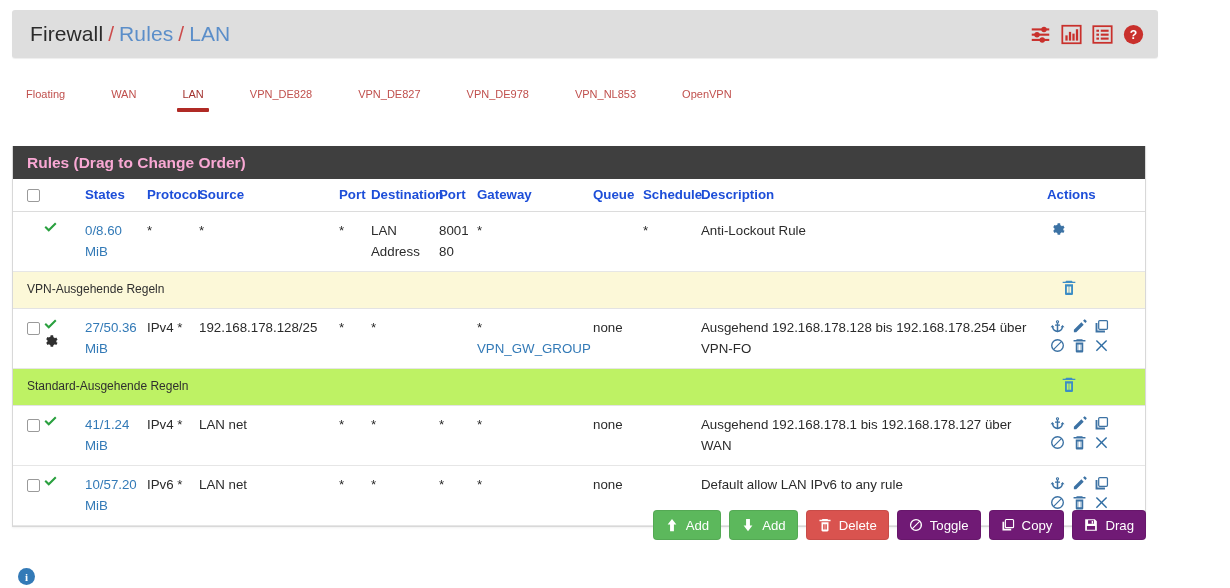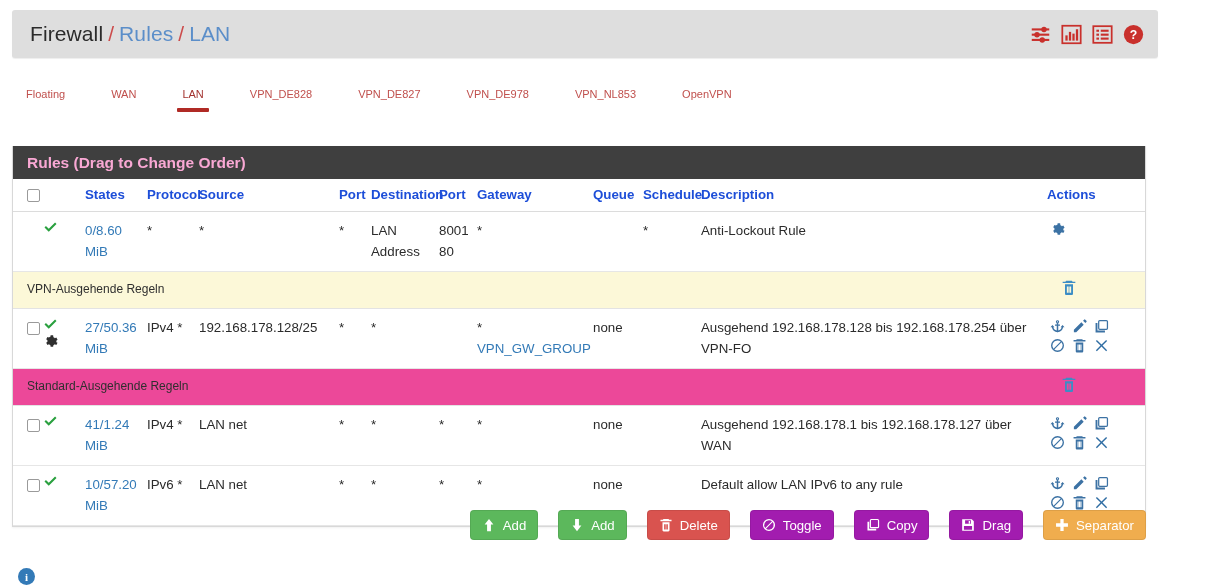--- a/index.html
+++ b/index.html
@@ -94,40 +94,40 @@
 
   
   .actions { display: flex; flex-wrap: wrap; width: 66px; gap: 0px 2px; }
   .act-ico { width: 20px; height: 19px; display: inline-flex; align-items: center; justify-content: center; cursor: pointer; color: #3c72a4; }
   .act-ico svg { width: 15px; height: 15px; fill: currentColor; display:block; }
   .act-x { color: #2f6da3; font-weight: bold; font-size: 15px; line-height: 15px; }
 
   
   tr.sep-row td { padding: 7px 10px 8px 14px; border-bottom: 1px solid #e3e3e3; }
   tr.sep-yellow td { background: #fcf8d8; }
-  tr.sep-green  td { background: #ec4899; }
+  tr.sep-green  td { background: #bef264; }
   .sep-label { font-size: 12px; color: #2f2f2f; }
   .sep-trash { display:flex; justify-content: flex-end; padding-right: 58px; }
   .sep-trash svg { width: 17px; height: 17px; fill: #3c8dc5; display:block; cursor:pointer; }
 
   
   .btn-bar {
     position: absolute; right: 84px; top: 510px;
-    display: flex; gap: 20px; align-items: flex-start;
+    display: flex; gap: 8px; align-items: flex-start;
   }
   .btn {
     display: inline-flex; align-items: center; gap: 7px;
     height: 30px; padding: 0 11px; border-radius: 4px;
     color: #fff; font-size: 13.2px; cursor: pointer; border: 1px solid rgba(0,0,0,.08);
     white-space: nowrap;
   }
   .btn svg { width: 14px; height: 14px; fill: #fff; display:block; }
   .btn-green  { background: #5cb85c; }
   .btn-red    { background: #d9534f; }
-  .btn-blue   { background: #a21caf; }
+  .btn-blue   { background: #701a75; }
   .btn-orange { background: #f0ad4e; }
 
   .info-circle {
     position: absolute; left: 18px; top: 568px;
     width: 17px; height: 17px; border-radius: 50%;
     background: #337ab7; color:#fff; font-size: 11px; font-weight: bold;
     display: flex; align-items: center; justify-content: center;
     font-family: "Liberation Serif", serif; cursor: pointer;
   }
 </style>
@@ -480,24 +480,16 @@
         <span>Copy</span>
       </div>
       <div class="btn btn-blue">
         <span>
           <svg viewBox="0 0 24 24">
             <path d="M2 2h16.5L22 5.5V22H2zm5 1.8v6h10v-6zm-2 10v6.4h14v-6.4zm8.2-8.6h2.4v4.2h-2.4z"></path>
           </svg>
         </span>
         <span>Drag</span>
       </div>
-      <div class="btn btn-orange">
-        <span>
-          <svg viewBox="0 0 24 24">
-            <path d="M9.2 1.8h5.6v7.4h7.4v5.6h-7.4v7.4H9.2v-7.4H1.8V9.2h7.4z"></path>
-          </svg>
-        </span>
-        <span>Separator</span>
-      </div>
     </div>
 
   <div class="info-circle">i</div>
 </div>
 
 </body></html>

